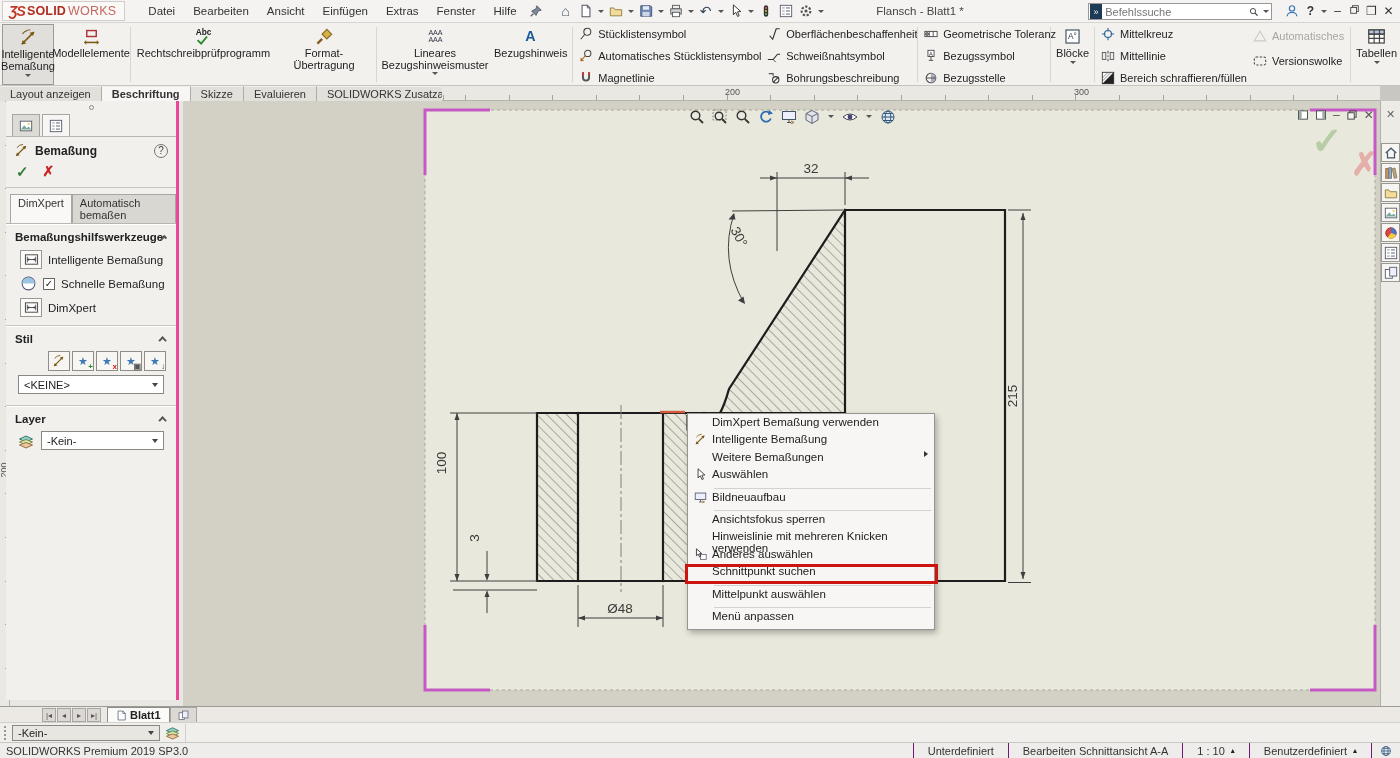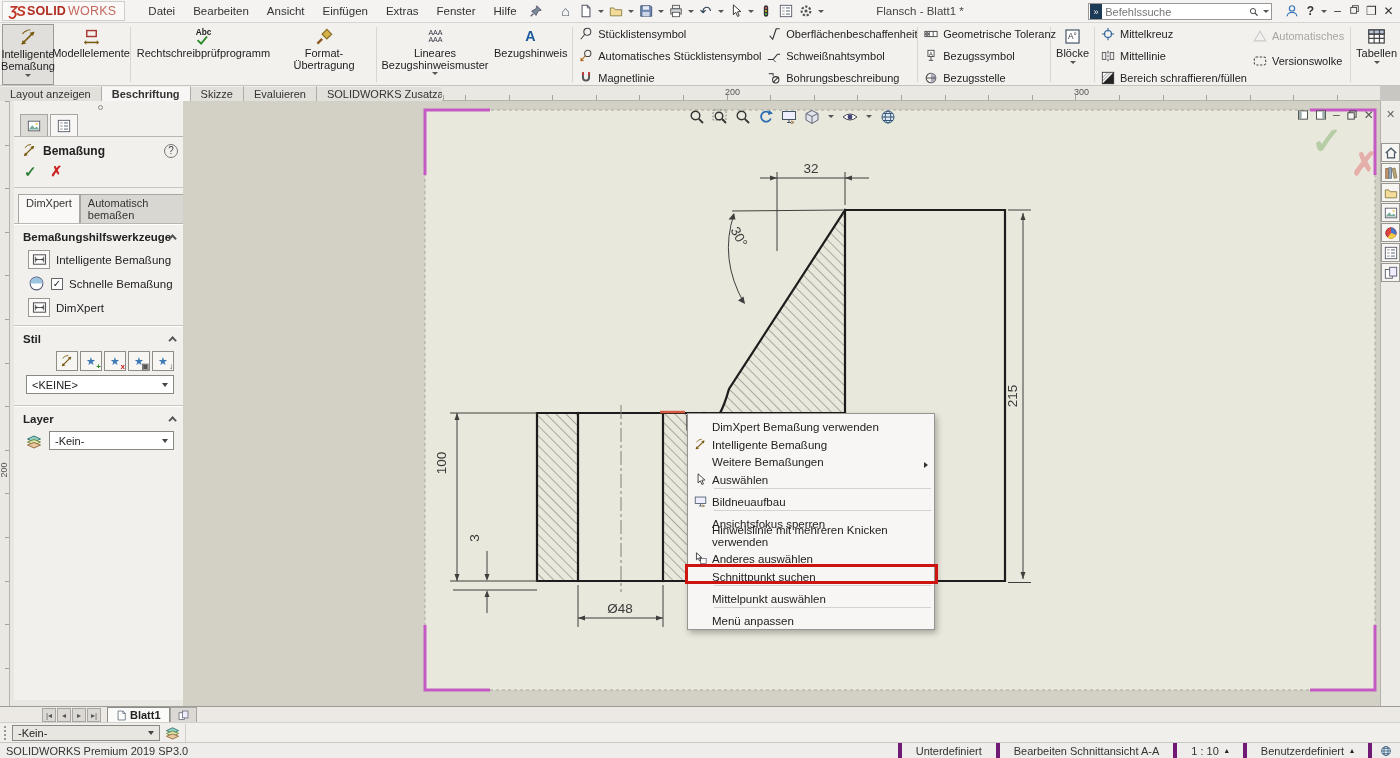--- a/index.html
+++ b/index.html
@@ -43,21 +43,21 @@
   #hruler { position:absolute; left:442px; top:86px; width:938px; height:15px; background:#eae8e2; border-bottom:1px solid #b5b3ac; }
   #hruler .ticks { position:absolute; left:0; bottom:0; width:100%; height:5px;
      background-image:repeating-linear-gradient(to right, #a5a399 0 1px, transparent 1px 43.6px); background-position:23px 0; }
   .rlabel { position:absolute; top:1px; font-size:9px; color:#555; }
   #vruler { position:absolute; left:0; top:101px; width:10px; height:605px; background:#eae8e2; border-right:1px solid #b5b3ac; }
   #vruler .ticks { position:absolute; right:0; top:0; height:100%; width:4px;
      background-image:repeating-linear-gradient(to bottom, #a5a399 0 1px, transparent 1px 43.6px); }
   #vruler .rlabel { transform:rotate(-90deg); left:-4px; top:364px; }
 
   
-  #panel { position:absolute; left:14px; top:101px; width:173px; height:599px; background:#f1f0ed; border-right:1px solid #ec4899; }
+  #panel { position:absolute; left:6px; top:101px; width:173px; height:599px; background:#f1f0ed; border-right:3px solid #ec4899; }
   .pm-topgrip { height:12px; display:flex; align-items:center; justify-content:center; }
   .dotc { width:5px; height:5px; border:1px solid #8a8883; border-radius:50%; }
   .pm-tabs { display:flex; gap:2px; padding:0 0 0 6px; border-bottom:1px solid #b8b6b1; height:24px; align-items:flex-end; }
   .pm-tab { width:28px; height:22px; border:1px solid #a8a6a1; border-bottom:none; background:#dddbd6; display:flex; align-items:center; justify-content:center; }
   .pm-tab.active { background:#f7f6f4; }
   .pm-tab svg { width:14px; height:14px; }
   .pm-header { display:flex; align-items:center; gap:6px; padding:6px 8px 2px 8px; }
   .pm-header svg { width:15px; height:15px; }
   .pm-title { font-weight:bold; font-size:12px; }
   .pm-help { margin-left:auto; width:14px; height:14px; border:1px solid #777; border-radius:50%; font-size:10px; display:flex; align-items:center; justify-content:center; color:#444; }
@@ -88,21 +88,21 @@
   #headsup { position:absolute; left:505px; top:5px; height:21px; display:flex; align-items:center; gap:5px; }
   #headsup .hico { width:18px; height:18px; display:flex; align-items:center; justify-content:center; }
   #headsup svg { width:16px; height:16px; }
   #docctrl { position:absolute; left:1114px; top:7px; display:flex; align-items:center; gap:6px; color:#555; }
   #docctrl svg { width:12px; height:12px; }
   #confirm-check { position:absolute; left:1128px; top:18px; font-size:38px; font-weight:bold; color:rgba(150,186,130,.6); }
   #confirm-x { position:absolute; left:1168px; top:44px; font-size:32px; font-weight:bold; color:rgba(226,128,128,.55); }
 
   
   #ctxmenu { position:absolute; left:504px; top:312px; width:248px; background:#f7f6f4; border:1px solid #979591; box-shadow:2px 3px 6px rgba(0,0,0,.28); padding:2px 0; }
-  .cmi { display:flex; align-items:flex-end; height:17.4px; font-size:11.5px; color:#222; position:relative; padding-right:6px; }
+  .cmi { display:flex; align-items:flex-start; height:17.4px; font-size:11.5px; color:#222; position:relative; padding-right:6px; }
   .cmi .gut { width:24px; flex:0 0 24px; display:flex; align-items:center; justify-content:center; }
   .cmi .gut svg { width:13px; height:13px; }
   .cmi .sub { margin-left:auto; width:0; height:0; border-left:4.5px solid #333; border-top:3.5px solid transparent; border-bottom:3.5px solid transparent; }
   .cmsep { height:1px; background:#d4d2ce; margin:2px 3px 2px 26px; }
   .cmi.redbox .redframe { position:absolute; left:-3px; right:-4px; top:-1px; bottom:-1px; border:3px solid #cc1511; pointer-events:none; }
 
   
   #taskpane { position:absolute; left:1380px; top:101px; width:20px; height:605px; background:#ecebe6; border-left:1px solid #b2b0aa; }
   #taskpane .tpx { display:block; text-align:center; color:#666; font-size:11px; height:26px; line-height:26px; }
   .tpbtn { width:19px; height:19px; border:1px solid #9a9893; background:#f6f5f2; display:flex; align-items:center; justify-content:center; margin:0 0 1px 0; }
@@ -116,21 +116,21 @@
   .sheettab2 { display:flex; align-items:center; height:15px; padding:0 7px; background:#dcd9d4; border:1px solid #a8a6a1; border-bottom:none; }
   .sheettab2 svg { width:11px; height:11px; }
   #layerbar { position:absolute; left:0; top:722px; width:1400px; height:20px; background:#f1efec; border-top:1px solid #d2d0cb; display:flex; align-items:center; }
   .grip { width:3px; height:14px; border-left:2px dotted #9a9893; margin:0 5px 0 4px; }
   #layerbar .dd { width:148px; height:16px; background:#e8e6e1; }
   #layerbar .lybtn { width:22px; height:18px; display:flex; align-items:center; justify-content:center; margin-left:4px; border-right:1px solid #d2d0cb; padding-right:4px; }
   #layerbar svg { width:15px; height:15px; }
   #statusbar { position:absolute; left:0; top:742px; width:1400px; height:16px; background:#efedec; border-top:1px solid #c9c7c4; display:flex; align-items:center; font-size:11px; color:#333; }
   #statusbar .left { padding-left:6px; }
   #statusbar .cells { margin-left:auto; display:flex; align-items:center; height:100%; }
-  .scell { border-left:4px solid #701a75; height:100%; display:flex; align-items:center; padding:0 14px; gap:6px; white-space:nowrap; }
+  .scell { border-left:1px solid #701a75; height:100%; display:flex; align-items:center; padding:0 14px; gap:6px; white-space:nowrap; }
   .uparrow { font-size:8px; color:#222; }
 </style>
 </head>
 <body>
 
 <svg width="0" height="0" style="position:absolute" aria-hidden="true">
 <defs>
 <symbol id="i-doc" viewBox="0 0 16 16">
         <path d="M3.5,1.5 h6 l3,3 v10 h-9 z" fill="#fff" stroke="#556" stroke-width="1.2"></path>
         <path d="M9.5,1.5 v3 h3" fill="none" stroke="#556"></path>

